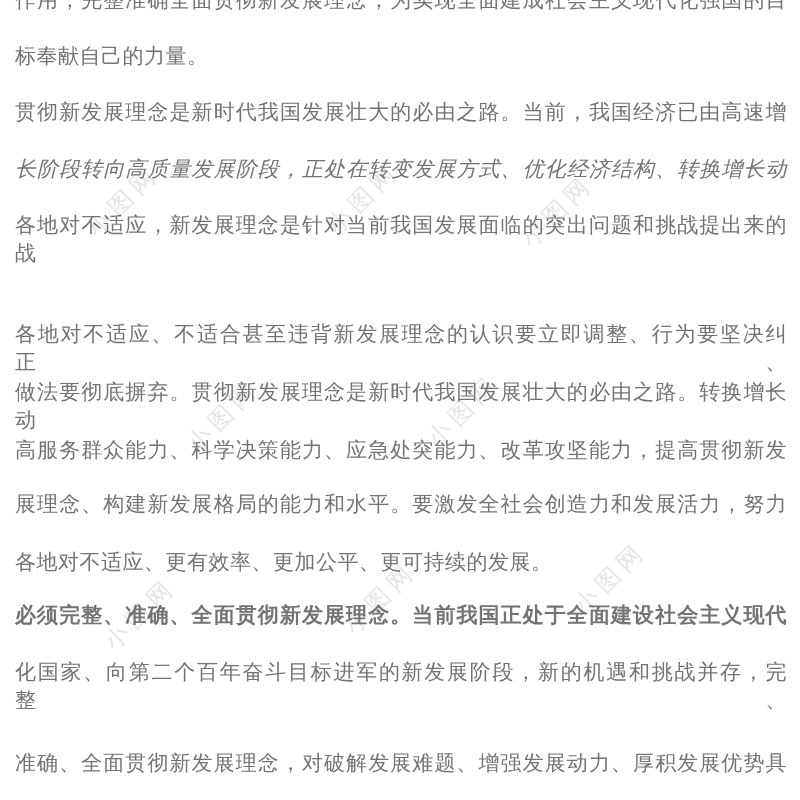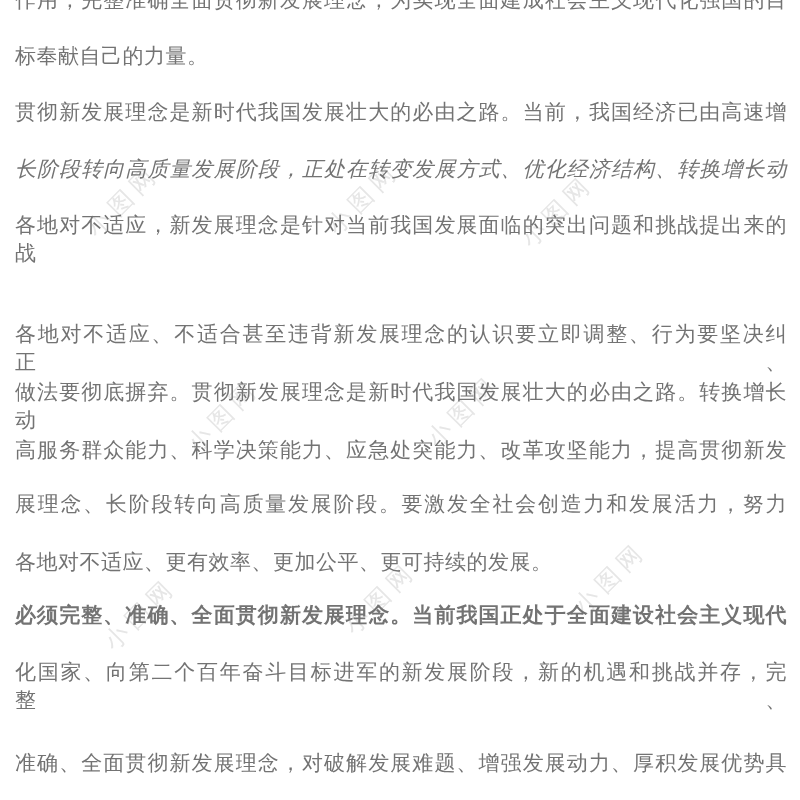--- a/index.html
+++ b/index.html
@@ -102,20 +102,20 @@
 
   <div class="text-layer">
     <p class="line l0 justify">作用，完整准确全面贯彻新发展理念，为实现全面建成社会主义现代化强国的目</p>
     <p class="line l1 left">标奉献自己的力量。</p>
     <p class="line l2 justify">贯彻新发展理念是新时代我国发展壮大的必由之路。当前，我国经济已由高速增</p>
     <p class="line l3 justify">长阶段转向高质量发展阶段，正处在转变发展方式、优化经济结构、转换增长动</p>
     <p class="line l4 justify">各地对不适应，新发展理念是针对当前我国发展面临的突出问题和挑战提出来的战</p>
     <p class="line l6 justify">各地对不适应、不适合甚至违背新发展理念的认识要立即调整、行为要坚决纠正、</p>
     <p class="line l7 justify">做法要彻底摒弃。贯彻新发展理念是新时代我国发展壮大的必由之路。转换增长动</p>
     <p class="line l8 justify">高服务群众能力、科学决策能力、应急处突能力、改革攻坚能力，提高贯彻新发</p>
-    <p class="line l9 justify">展理念、长阶段转向高质量发展阶段。要激发全社会创造力和发展活力，努力</p>
+    <p class="line l9 justify">展理念、构建新发展格局的能力和水平。要激发全社会创造力和发展活力，努力</p>
     <p class="line l10 left">各地对不适应、更有效率、更加公平、更可持续的发展。</p>
     <p class="line l11 justify">必须完整、准确、全面贯彻新发展理念。当前我国正处于全面建设社会主义现代</p>
     <p class="line l12 justify">化国家、向第二个百年奋斗目标进军的新发展阶段，新的机遇和挑战并存，完整、</p>
     <p class="line l13 justify">准确、全面贯彻新发展理念，对破解发展难题、增强发展动力、厚积发展优势具</p>
   </div>
 
 </div>
 
 </body></html>

